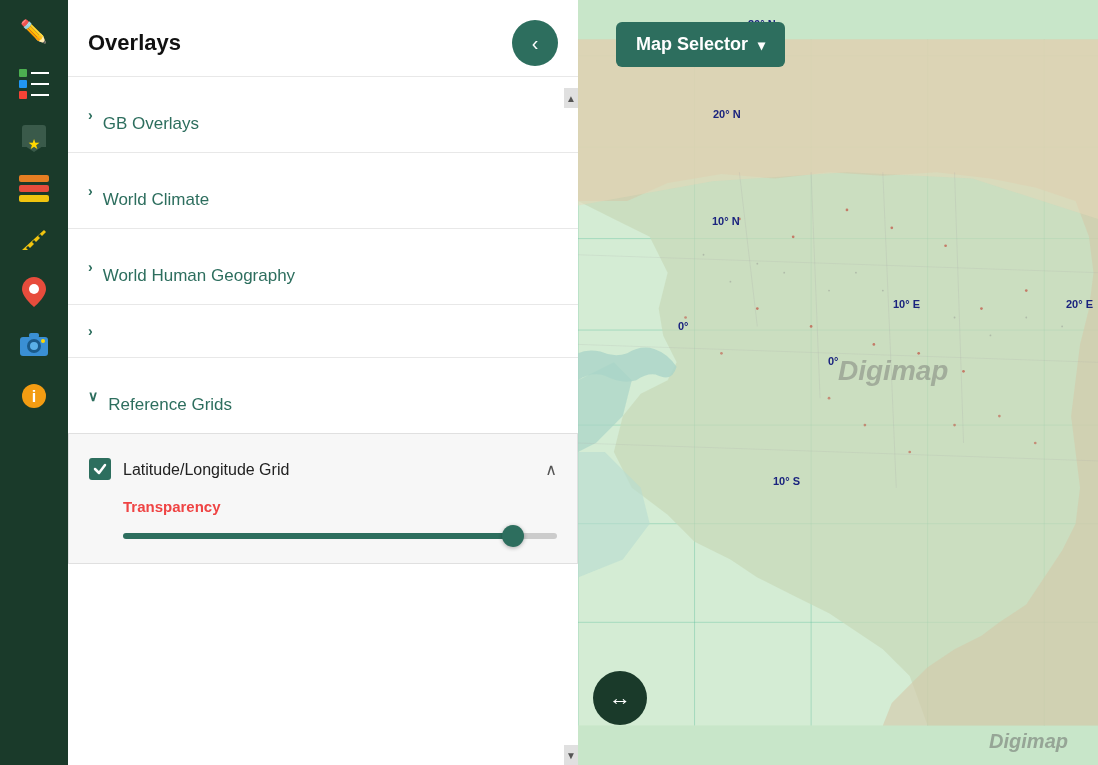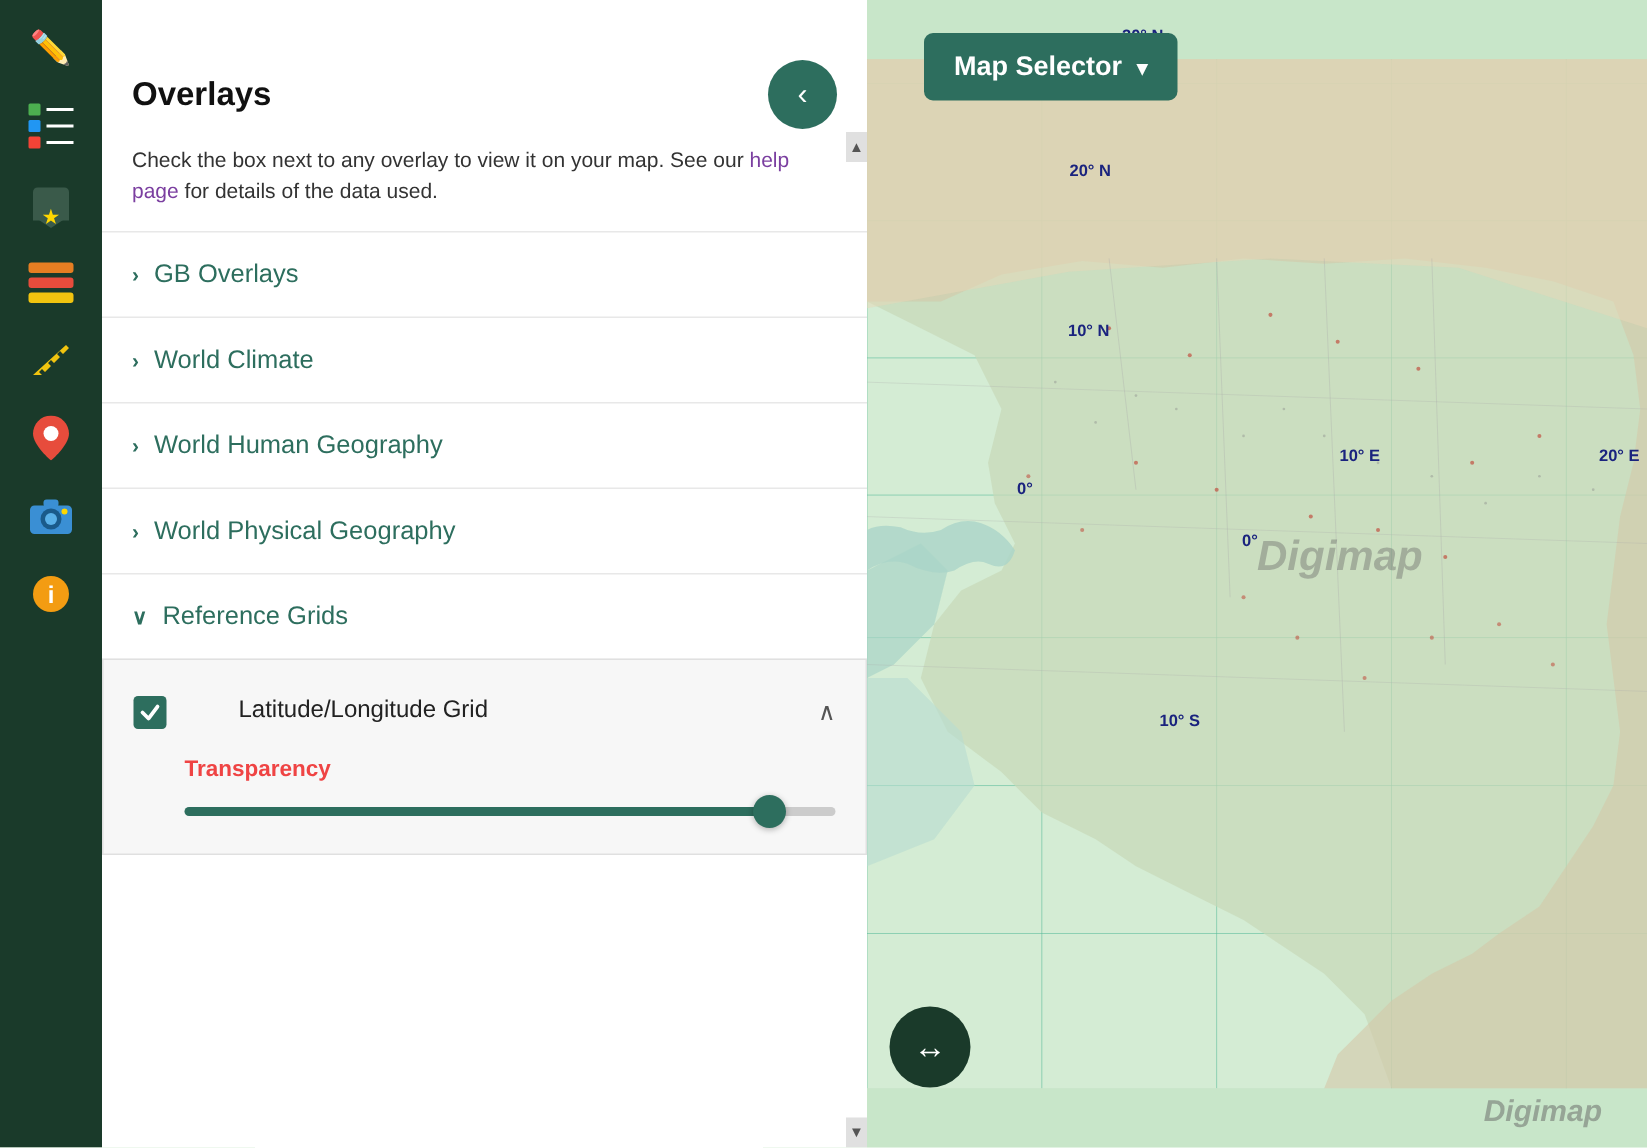--- a/index.html
+++ b/index.html
@@ -35,21 +35,20 @@
       display: flex;
       flex-direction: column;
       position: relative;
       flex-shrink: 0;
     }
     .panel-header {
       padding: 20px 20px 10px 20px;
       display: flex;
       align-items: center;
       justify-content: space-between;
-      margin-top: 20px;
     }
     .panel-title {
       font-size: 22px;
       font-weight: bold;
       color: #111;
     }
     .collapse-btn {
       width: 46px;
       height: 46px;
       background: #2d6e5e;
@@ -103,20 +102,21 @@
     }
     .chevron-down {
       color: #2d6e5e;
       font-size: 14px;
       font-weight: bold;
     }
     .overlay-group-label {
       font-size: 17px;
       color: #2d6e5e;
       font-weight: 500;
+      margin-top: 19px;
     }
 
     
     .expanded-section {
       background: #f7f7f7;
       border: 1px solid #e0e0e0;
       margin: 0 0 0 0;
       padding: 16px 20px 20px 20px;
     }
     .checkbox-row {
@@ -133,24 +133,23 @@
       border-radius: 3px;
       display: flex;
       align-items: center;
       justify-content: center;
       cursor: pointer;
       flex-shrink: 0;
     }
     .checkbox-item svg { color: white; }
     .checkbox-label-row {
       display: flex;
-      align-items: flex-start;
+      align-items: flex-end;
       justify-content: space-between;
       flex: 1;
-      margin-left: 36px;
     }
     .checkbox-text {
       font-size: 16px;
       color: #222;
       font-weight: 500;
     }
     .expand-arrow {
       color: #555;
       font-size: 16px;
       cursor: pointer;
@@ -342,23 +341,20 @@
 
 <div class="panel">
 
   <div class="scroll-arrow top">▲</div>
 
   <div class="panel-header">
     <h2 class="panel-title">Overlays</h2>
     <button class="collapse-btn">‹</button>
   </div>
 
-  <div class="panel-description">
-    <span>Check the box next to any overlay to view it on your map. See our </span><a href="#">help page</a><span> for details of the data used.</span>
-  </div>
 
   <div class="panel-content">
 
     <div class="overlay-group">
       <div class="overlay-group-header">
         <span class="chevron-right">›</span>
         <span class="overlay-group-label">GB Overlays</span>
       </div>
     </div>
 
@@ -372,21 +368,20 @@
     <div class="overlay-group">
       <div class="overlay-group-header">
         <span class="chevron-right">›</span>
         <span class="overlay-group-label">World Human Geography</span>
       </div>
     </div>
 
     <div class="overlay-group">
       <div class="overlay-group-header">
         <span class="chevron-right">›</span>
-        <span class="overlay-group-label">World Physical Geography</span>
       </div>
     </div>
 
     <div class="overlay-group">
       <div class="overlay-group-header">
         <span class="chevron-down">∨</span>
         <span class="overlay-group-label">Reference Grids</span>
       </div>
 
       <div class="expanded-section">

